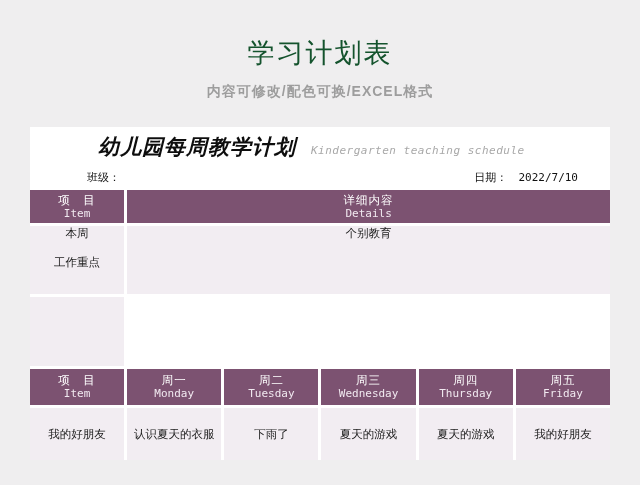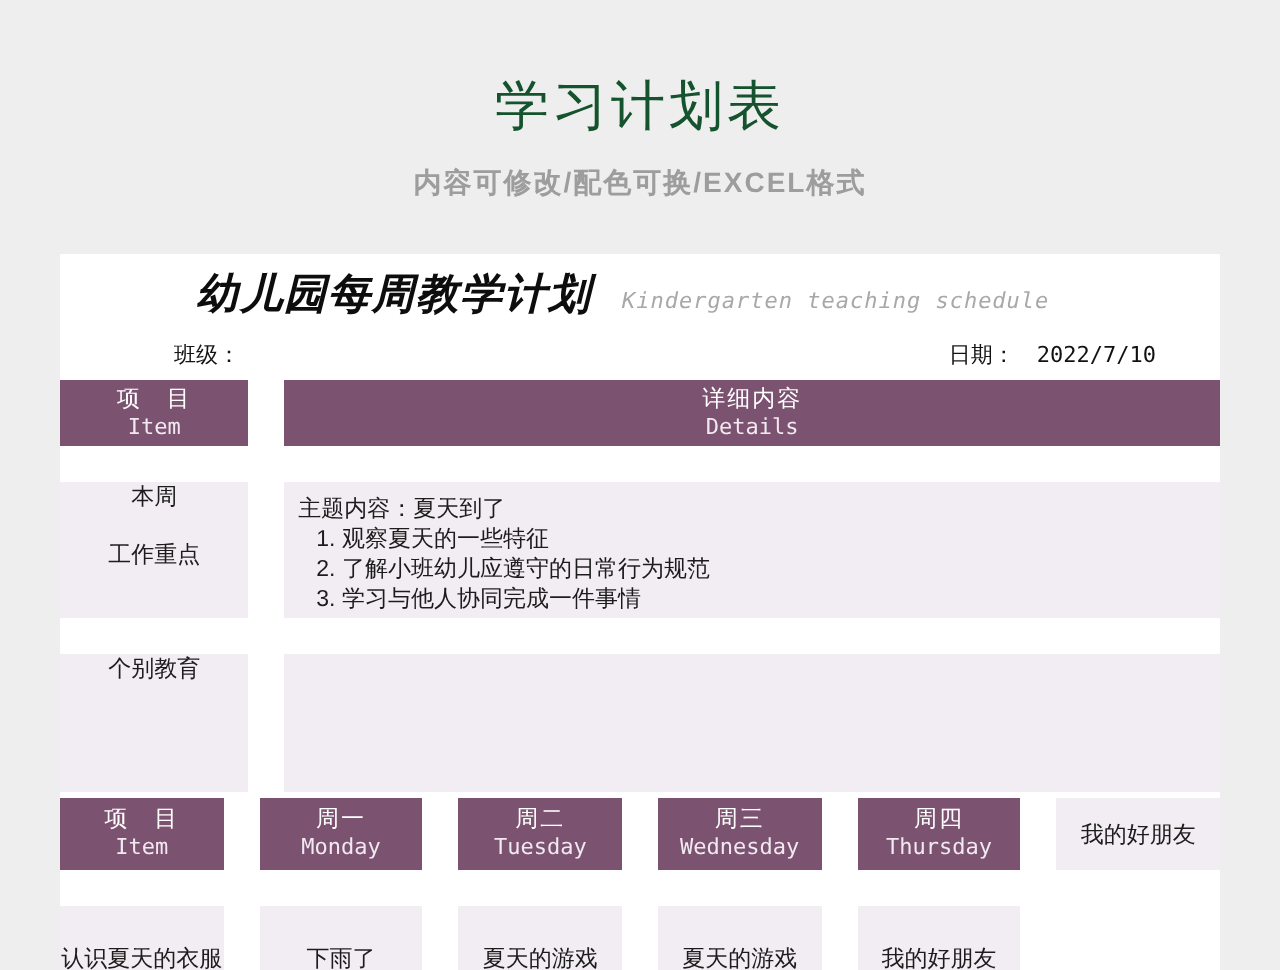--- a/index.html
+++ b/index.html
@@ -70,21 +70,21 @@
     display: flex;
     justify-content: space-between;
     font-size: 11px;
     color: #141414;
   }
   .date-group span { margin-left: 2px; }
   .date-value { margin-left: 8px !important; color: #111; }
 
   .tbl {
     display: grid;
-    gap: 18px;
+    gap: 3px;
     background: #ffffff;
   }
   .tbl-top {
     grid-template-columns: calc((100% - 15px)/6) 1fr;
     grid-template-rows: 33px 68px 69px;
   }
   .tbl-week {
     margin-top: 3px;
     grid-template-columns: repeat(6, 1fr);
     grid-template-rows: 36px 52px;
@@ -155,26 +155,20 @@
     </div>
     <div class="hcell">
       <span class="zh">详细内容</span>
       <span class="en mono">Details</span>
     </div>
 
     <div class="cell label-cell">
       <span>本周</span>
       <span>工作重点</span>
     </div>
-    <div class="cell content-cell">
-      <div>主题内容：夏天到了</div>
-      <div class="indent">1. 观察夏天的一些特征</div>
-      <div class="indent">2. 了解小班幼儿应遵守的日常行为规范</div>
-      <div class="indent">3. 学习与他人协同完成一件事情</div>
-    </div>
 
     <div class="cell label-cell">
       <span>个别教育</span>
     </div>
     <div class="cell content-cell"></div>
   </div>
 
   <div class="tbl tbl-week">
     <div class="hcell">
       <span class="zh">项　目</span>
@@ -188,20 +182,24 @@
       <span class="zh">周二</span>
       <span class="en mono">Tuesday</span>
     </div>
     <div class="hcell">
       <span class="zh">周三</span>
       <span class="en mono">Wednesday</span>
     </div>
     <div class="hcell">
       <span class="zh">周四</span>
       <span class="en mono">Thursday</span>
+    </div>
+    <div class="hcell">
+      <span class="zh">周五</span>
+      <span class="en mono">Friday</span>
     </div>
 
     <div class="cell center-cell">我的好朋友</div>
     <div class="cell center-cell">认识夏天的衣服</div>
     <div class="cell center-cell">下雨了</div>
     <div class="cell center-cell">夏天的游戏</div>
     <div class="cell center-cell">夏天的游戏</div>
     <div class="cell center-cell">我的好朋友</div>
   </div>
 

